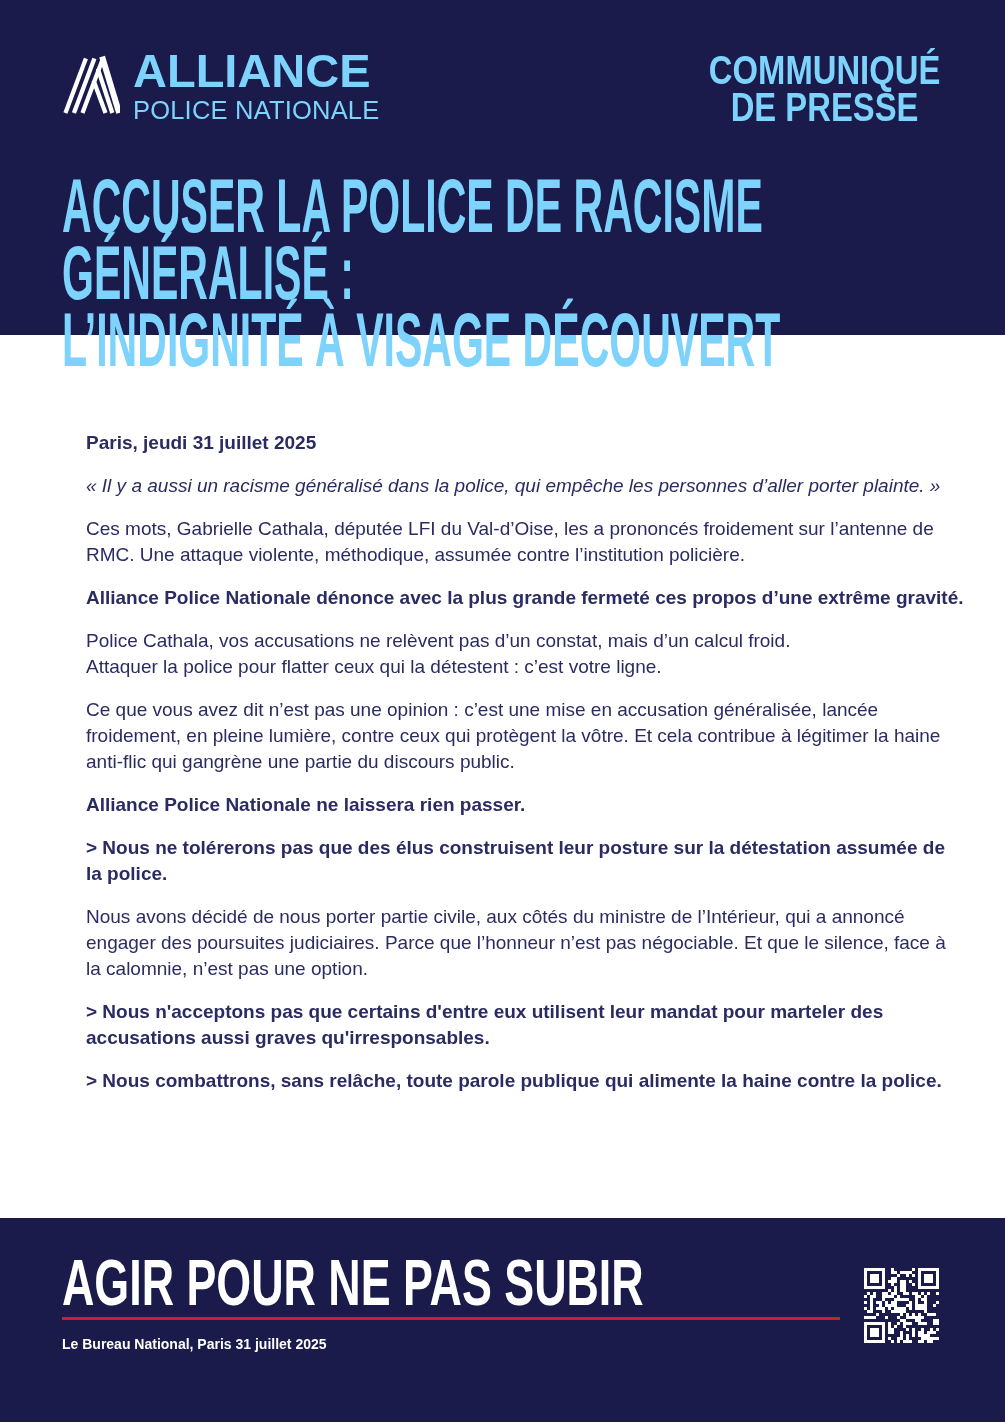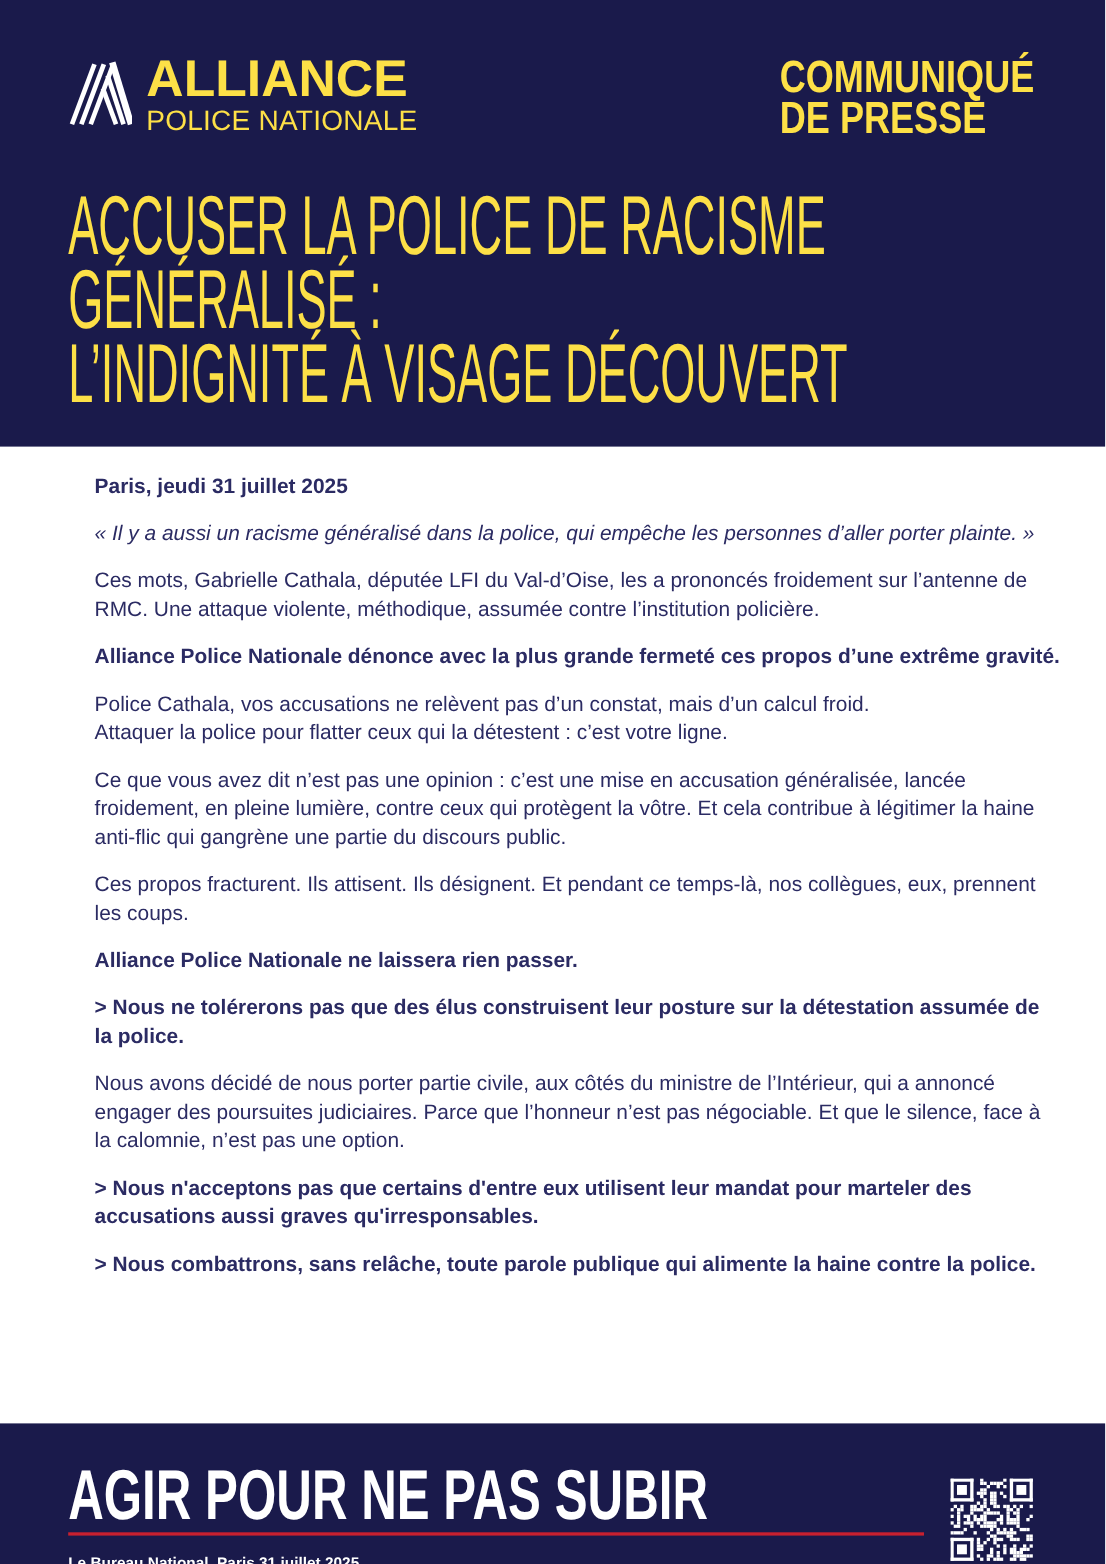--- a/index.html
+++ b/index.html
@@ -1,41 +1,41 @@
 <!DOCTYPE html>
 <html style="--navy: #1a1a4b; --text: #2b2b63; --red: #c8202f; --white: #ffffff;"><head>
 <meta charset="utf-8">
 <style>
   html,body{margin:0;padding:0;background:#fff;}
   .page{position:relative;width:1005px;height:1422px;background:#fff;overflow:hidden;
         font-family:"Liberation Sans",sans-serif;}
 
   
-  .header{position:absolute;top:0;left:0;width:100%;height:406px;background:var(--navy,#1a1a4b);
-          box-sizing:border-box;padding:52px 65px 14px 62px;color:#fde047;}
+  .header{position:absolute;top:0;left:0;width:100%;height:335px;background:var(--navy,#1a1a4b);
+          box-sizing:border-box;padding:52px 65px 14px 62px;color:#7dd3fc;}
   .header-top{display:flex;justify-content:space-between;align-items:flex-start;}
   .logo{display:flex;align-items:flex-start;gap:13px;}
   .logo-icon svg{display:block;}
   .brand{font-size:47px;font-weight:bold;line-height:0.82;}
   .subbrand{font-size:25.5px;font-weight:normal;margin-top:5px;letter-spacing:0.2px;}
-  .doctype{text-align:left;font-weight:bold;font-size:41px;line-height:37px;}
+  .doctype{text-align:center;font-weight:bold;font-size:41px;line-height:37px;}
   .doctype div{transform:scaleX(0.8);transform-origin:100% 50%;white-space:nowrap;}
-  .headline{margin-top:46px;font-weight:normal;font-size:76px;line-height:67px;}
+  .headline{margin-top:46px;font-weight:bold;font-size:76px;line-height:67px;}
   .hl-line{display:block;transform:scaleX(0.54);transform-origin:0 50%;white-space:nowrap;}
 
   
   .body-sec{position:absolute;top:410px;left:0;width:100%;box-sizing:border-box;
             padding:20px 65px 0 62px;color:var(--text,#2b2b63);font-size:19px;line-height:26px;margin-left:24px;}
   .dateline{font-weight:bold;margin:0 0 17px 0;}
   .para{margin:0 0 17px 0;white-space:pre-line;}
   .para.italic{font-style:italic;}
   .para.bold{font-weight:bold;}
 
   
-  .footer{position:absolute;left:0;bottom:0;width:100%;height:128px;background:var(--navy,#1a1a4b);
+  .footer{position:absolute;left:0;bottom:0;width:100%;height:204px;background:var(--navy,#1a1a4b);
           box-sizing:border-box;padding:40px 65px 0 62px;color:#fff;}
   .slogan{font-size:64px;font-weight:bold;line-height:50px;transform:scaleX(0.7);
           transform-origin:0 50%;white-space:nowrap;}
   .red-line{width:778px;height:3px;background:var(--red,#c8202f);margin-top:9px;}
   .signature{margin-top:16px;font-size:14px;font-weight:bold;}
   .qr{position:absolute;top:50px;right:66px;width:75px;height:75px;}
 </style>
 </head>
 <body>
 
@@ -73,21 +73,20 @@
 
   <div class="body-sec">
     <p class="dateline">Paris, jeudi 31 juillet 2025</p>
     <div id="paragraphs">
         <p class="para italic">« Il y a aussi un racisme généralisé dans la police, qui empêche les personnes d’aller porter plainte. »</p>
         <p class="para normal">Ces mots, Gabrielle Cathala, députée LFI du Val-d’Oise, les a prononcés froidement sur l’antenne de RMC. Une attaque violente, méthodique, assumée contre l’institution policière.</p>
         <p class="para bold">Alliance Police Nationale dénonce avec la plus grande fermeté ces propos d’une extrême gravité.</p>
         <p class="para normal">Police Cathala, vos accusations ne relèvent pas d’un constat, mais d’un calcul froid.
 Attaquer la police pour flatter ceux qui la détestent : c’est votre ligne.</p>
         <p class="para normal">Ce que vous avez dit n’est pas une opinion : c’est une mise en accusation généralisée, lancée froidement, en pleine lumière, contre ceux qui protègent la vôtre. Et cela contribue à légitimer la haine anti-flic qui gangrène une partie du discours public.</p>
-        <p class="para normal">Ces propos fracturent. Ils attisent. Ils désignent. Et pendant ce temps-là, nos collègues, eux, prennent les coups.</p>
         <p class="para bold">Alliance Police Nationale ne laissera rien passer.</p>
         <p class="para bold">&gt; Nous ne tolérerons pas que des élus construisent leur posture sur la détestation assumée de la police.</p>
         <p class="para normal">Nous avons décidé de nous porter partie civile, aux côtés du ministre de l’Intérieur, qui a annoncé engager des poursuites judiciaires. Parce que l’honneur n’est pas négociable. Et que le silence, face à la calomnie, n’est pas une option.</p>
         <p class="para bold">&gt; Nous n'acceptons pas que certains d'entre eux utilisent leur mandat pour marteler des accusations aussi graves qu'irresponsables.</p>
         <p class="para bold">&gt; Nous combattrons, sans relâche, toute parole publique qui alimente la haine contre la police.</p>
       </div>
   </div>
 
   <div class="footer">
     <div class="slogan">AGIR POUR NE PAS SUBIR</div>

